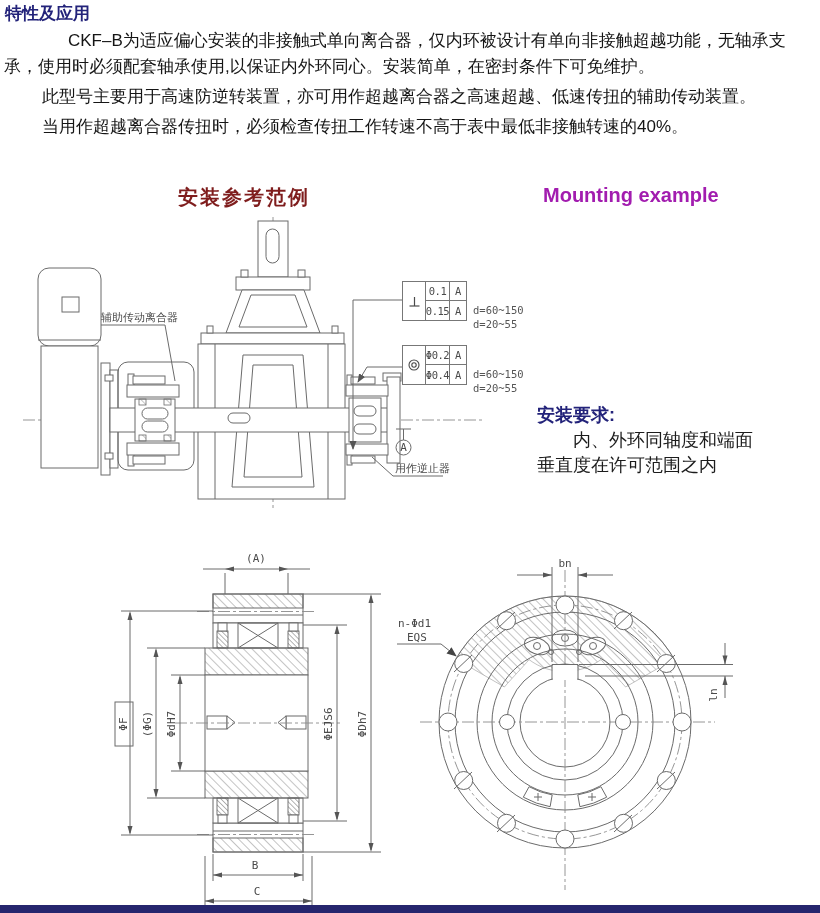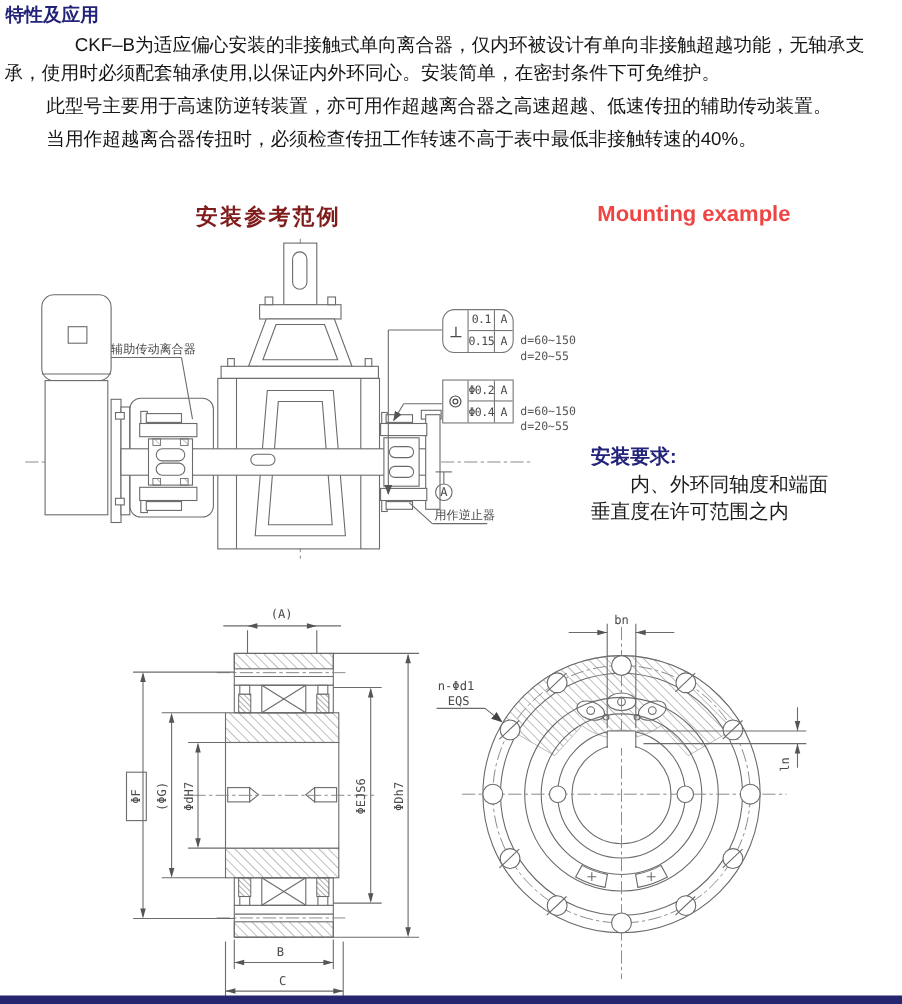--- a/index.html
+++ b/index.html
@@ -5,21 +5,21 @@
   html,body{margin:0;padding:0;background:#fff;}
   .page{position:relative;width:820px;height:913px;background:#fff;overflow:hidden;
         font-family:"Liberation Sans",sans-serif;}
   
   .heading{position:absolute;left:5px;top:2px;font-size:17px;font-weight:bold;color:#23237a;}
   .intro{position:absolute;left:0;top:24px;width:818px;font-size:17px;line-height:26px;color:#151515;}
   .intro p{margin:4px;}
   .p-first{text-indent:64px;}
   .p-ind{text-indent:38px;}
   .sec-title-zh{position:absolute;left:178px;top:184px;font-size:20px;font-weight:bold;color:#7f1d1d;letter-spacing:2px;}
-  .sec-title-en{position:absolute;left:543px;top:184px;font-size:20px;font-weight:bold;color:#ef4444;}
+  .sec-title-en{position:absolute;left:543px;top:184px;font-size:20px;font-weight:bold;color:#a21caf;}
   .req{position:absolute;left:537px;top:403px;width:285px;font-size:18px;line-height:25px;color:#1c1c1c;}
   .req .rh{font-weight:bold;color:#23237a;}
   .req .l1{text-indent:36px;}
   .footbar{position:absolute;left:0;top:905px;width:820px;height:8px;background:#26266e;}
   
   .tolframe{position:absolute;display:grid;grid-template-columns:23px 24px 16px;grid-auto-rows:19px;
             border:1px solid #777;background:#fff;font-family:"DejaVu Sans Mono",monospace;
             font-size:10.5px;color:#4a4a4a;}
   .tolframe .cell{display:flex;align-items:center;justify-content:center;letter-spacing:-0.5px;}
   .tolframe .sym{grid-column:1;grid-row:1/3;border-right:1px solid #777;}
@@ -154,21 +154,21 @@
       <line class="s" x1="86" y1="110" x2="150" y2="110"></line>
       <line class="s" x1="150" y1="110" x2="160" y2="166"></line>
     </g>
     <g>
       <text class="dt" x="380" y="257">用作逆止器</text>
       <line class="s" x1="378" y1="261" x2="428" y2="261"></line>
       <line class="s" x1="378" y1="261" x2="357" y2="242"></line>
     </g>
   </svg>
 
-  <div class="tolframe" style="left:402px;top:281px;border-radius:11px;">
+  <div class="tolframe" style="left:402px;top:281px;">
     <div class="cell sym">
       <svg width="13" height="13" viewBox="0 0 13 13">
           <line x1="1.5" y1="11" x2="11.5" y2="11" stroke="#4a4a4a" stroke-width="1.2"></line>
           <line x1="6.5" y1="2" x2="6.5" y2="11" stroke="#4a4a4a" stroke-width="1.2"></line>
         </svg>
     </div>
     <div class="cell v1">0.1</div>
     <div class="cell d1">A</div>
     <div class="cell v2">0.15</div>
     <div class="cell d2">A</div>

